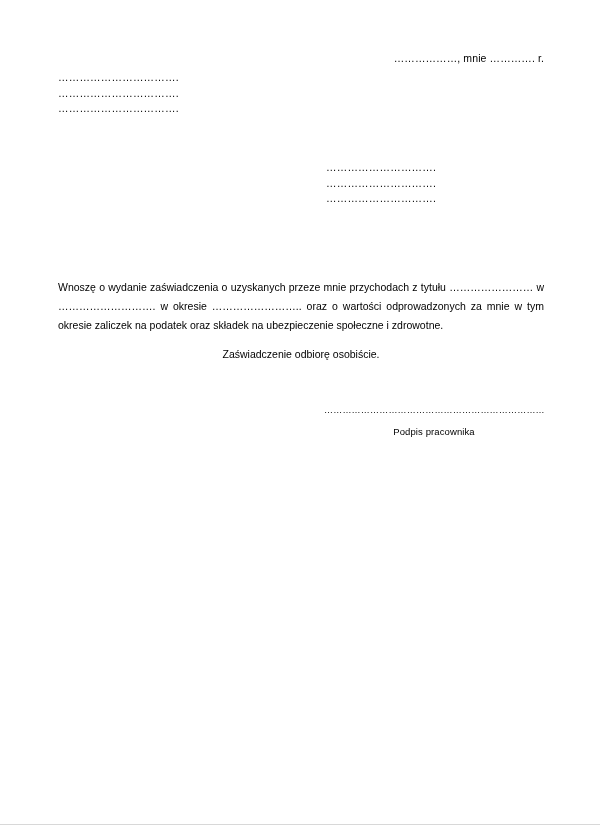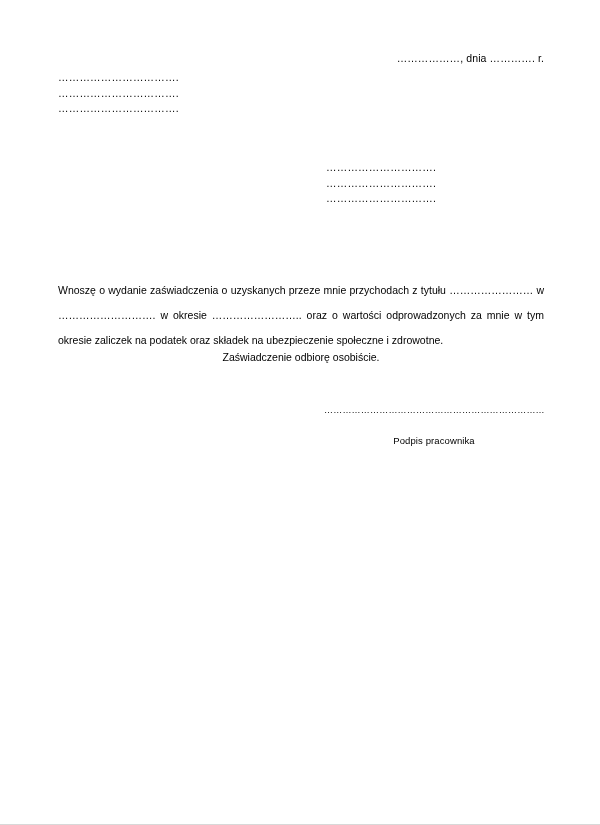--- a/index.html
+++ b/index.html
@@ -79,21 +79,21 @@
     font-weight: bold;
     letter-spacing: 0.1px;
   }
 
   
   .body-para {
     position: absolute;
     left: 0;
     width: 486px;
     font-size: 10.5px;
-    line-height: 25px;
+    line-height: 19px;
     text-align: justify;
     text-justify: inter-word;
   }
   .para-1 { top: 278px; }
   .para-2 { top: 345px; text-align: center; }
 
   
   .signature-block {
     position: absolute;
     top: 405px;
@@ -101,32 +101,32 @@
     width: 220px;
     text-align: center;
   }
   .sig-dots {
     font-size: 9px;
     letter-spacing: 0.2px;
     color: #000;
     white-space: nowrap;
   }
   .sig-caption {
-    margin-top: 20px;
+    margin-top: 11px;
     font-size: 9.5px;
     letter-spacing: 0.1px;
   }
 </style>
 </head>
 <body>
 
 <div class="page">
   <div class="content">
 
-    <div class="date-line">………………, dnia …………. r.</div>
+    <div class="date-line">………………, mnie …………. r.</div>
 
     <div class="sender-block">
       <div class="dots-line">…………………………….</div>
       <div class="dots-line">…………………………….</div>
       <div class="dots-line">…………………………….</div>
     </div>
 
     <div class="recipient-block">
       <div class="dots-line">………………………….</div>
       <div class="dots-line">………………………….</div>

